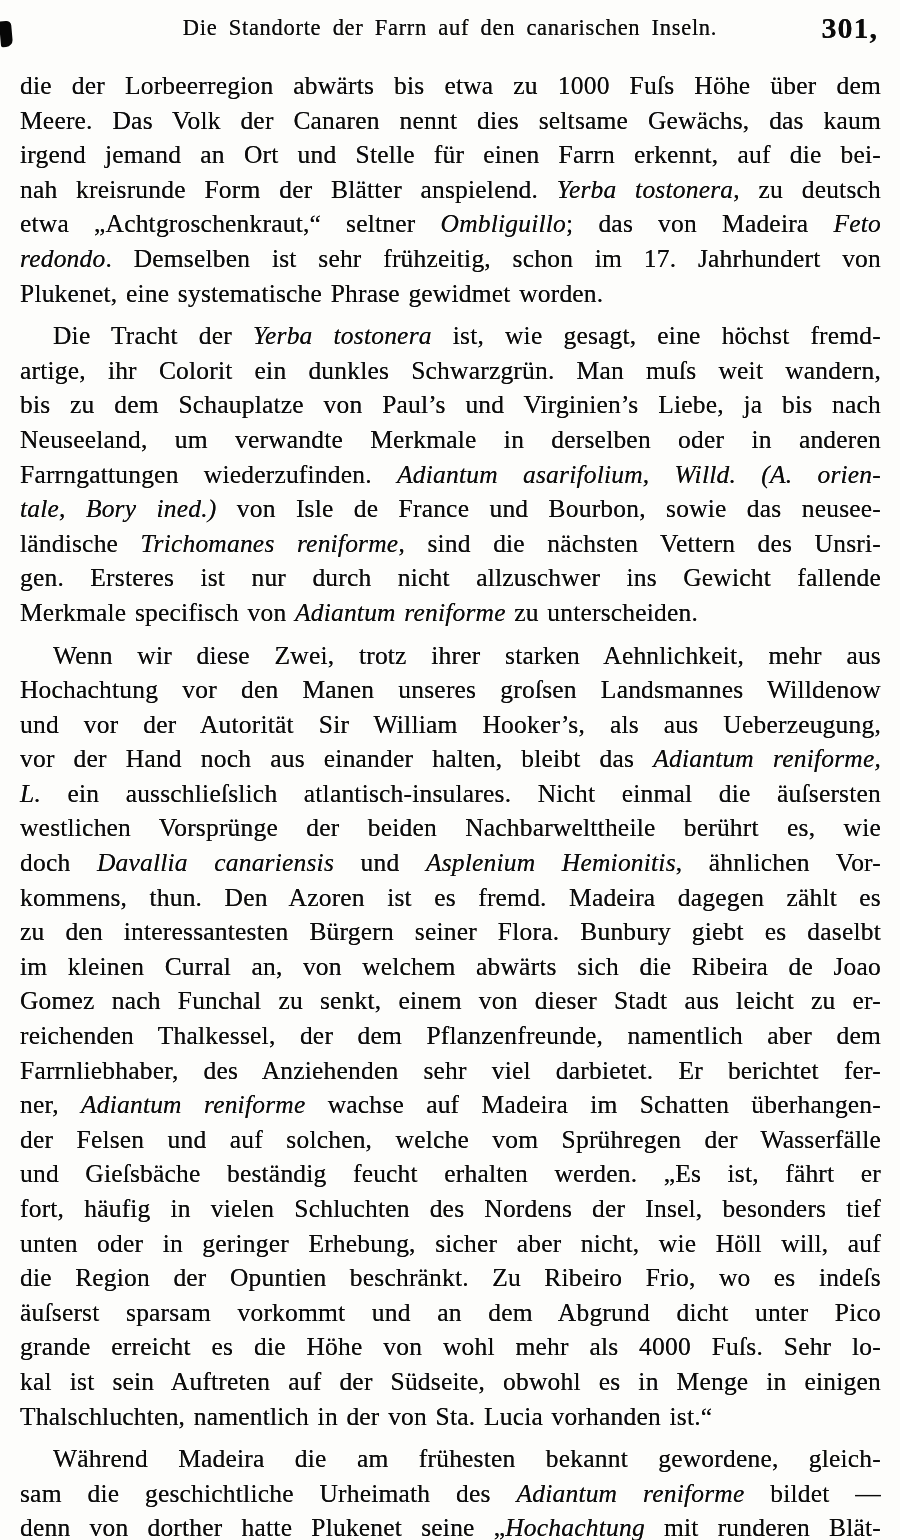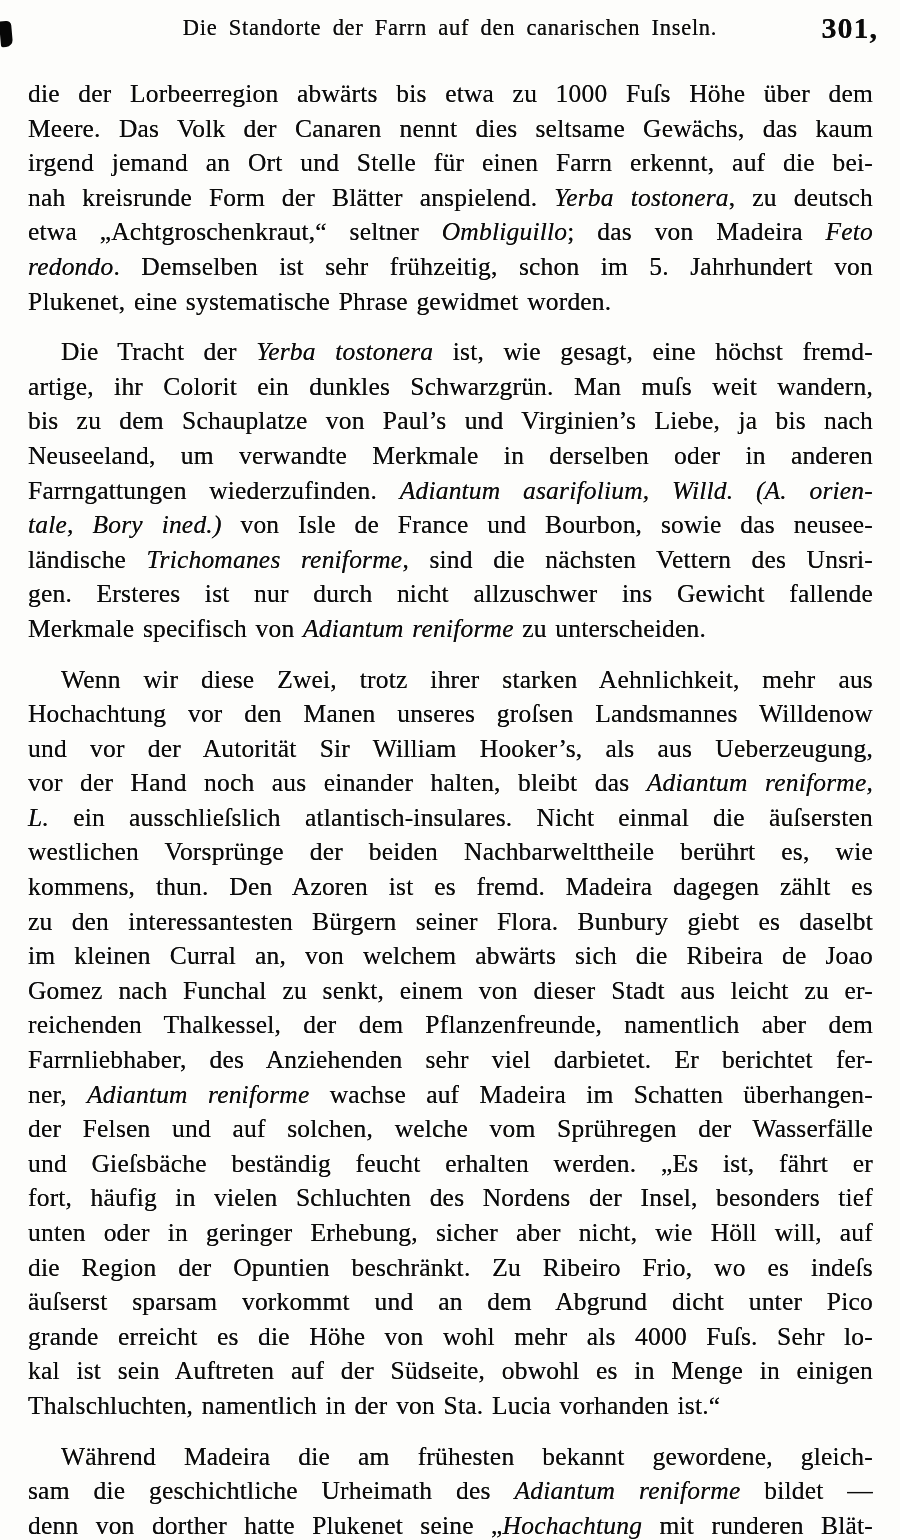--- a/index.html
+++ b/index.html
@@ -35,21 +35,21 @@
     border-radius:1px 5px 7px 2px;
     transform:rotate(-5deg);
   }
   .text-block {
     position:absolute; top:61px; left:12px; width:877px;
     font-size:25.5px;
     line-height:34.6px;
     letter-spacing:0.2px;
     word-spacing:2px;
   }
-  .para { margin:16px; padding:0; }
+  .para { margin:8px; padding:0; }
   .line {
     text-align:justify;
     text-align-last:justify;
     -moz-text-align-last:justify;
   }
   .line.short { text-align-last:left; -moz-text-align-last:left; }
   .line.indent { text-indent:33px; }
   .line i { }
 </style>
 </head>
@@ -59,41 +59,42 @@
   <div class="ink-smudge"></div>
   <div class="running-header">Die Standorte der Farrn auf den canarischen Inseln.</div>
   <div class="page-number">301,</div>
   <div class="text-block">
       <div class="para">
         <div class="line"><span>die der Lorbeerregion abwärts bis etwa zu 1000 Fuſs Höhe über dem</span></div>
         <div class="line"><span>Meere. Das Volk der Canaren nennt dies seltsame Gewächs, das kaum</span></div>
         <div class="line"><span>irgend jemand an Ort und Stelle für einen Farrn erkennt, auf die bei-</span></div>
         <div class="line"><span>nah kreisrunde Form der Blätter anspielend. </span><i>Yerba tostonera</i><span>, zu deutsch</span></div>
         <div class="line"><span>etwa „Achtgroschenkraut,“ seltner </span><i>Ombliguillo</i><span>; das von Madeira </span><i>Feto</i></div>
-        <div class="line"><i>redondo</i><span>. Demselben ist sehr frühzeitig, schon im 5. Jahrhundert von</span></div>
+        <div class="line"><i>redondo</i><span>. Demselben ist sehr frühzeitig, schon im 17. Jahrhundert von</span></div>
         <div class="line short"><span>Plukenet, eine systematische Phrase gewidmet worden.</span></div>
       </div>
       <div class="para">
         <div class="line indent"><span>Die Tracht der </span><i>Yerba tostonera</i><span> ist, wie gesagt, eine höchst fremd-</span></div>
         <div class="line"><span>artige, ihr Colorit ein dunkles Schwarzgrün. Man muſs weit wandern,</span></div>
         <div class="line"><span>bis zu dem Schauplatze von Paul’s und Virginien’s Liebe, ja bis nach</span></div>
         <div class="line"><span>Neuseeland, um verwandte Merkmale in derselben oder in anderen</span></div>
         <div class="line"><span>Farrngattungen wiederzufinden. </span><i>Adiantum asarifolium, Willd. (A. orien-</i></div>
         <div class="line"><i>tale, Bory ined.)</i><span> von Isle de France und Bourbon, sowie das neusee-</span></div>
         <div class="line"><span>ländische </span><i>Trichomanes reniforme</i><span>, sind die nächsten Vettern des Unsri-</span></div>
         <div class="line"><span>gen. Ersteres ist nur durch nicht allzuschwer ins Gewicht fallende</span></div>
         <div class="line short"><span>Merkmale specifisch von </span><i>Adiantum reniforme</i><span> zu unterscheiden.</span></div>
       </div>
       <div class="para">
         <div class="line indent"><span>Wenn wir diese Zwei, trotz ihrer starken Aehnlichkeit, mehr aus</span></div>
         <div class="line"><span>Hochachtung vor den Manen unseres groſsen Landsmannes Willdenow</span></div>
         <div class="line"><span>und vor der Autorität Sir William Hooker’s, als aus Ueberzeugung,</span></div>
         <div class="line"><span>vor der Hand noch aus einander halten, bleibt das </span><i>Adiantum reniforme,</i></div>
         <div class="line"><i>L.</i><span> ein ausschlieſslich atlantisch-insulares. Nicht einmal die äuſsersten</span></div>
         <div class="line"><span>westlichen Vorsprünge der beiden Nachbarwelttheile berührt es, wie</span></div>
+        <div class="line"><span>doch </span><i>Davallia canariensis</i><span> und </span><i>Asplenium Hemionitis</i><span>, ähnlichen Vor-</span></div>
         <div class="line"><span>kommens, thun. Den Azoren ist es fremd. Madeira dagegen zählt es</span></div>
         <div class="line"><span>zu den interessantesten Bürgern seiner Flora. Bunbury giebt es daselbt</span></div>
         <div class="line"><span>im kleinen Curral an, von welchem abwärts sich die Ribeira de Joao</span></div>
         <div class="line"><span>Gomez nach Funchal zu senkt, einem von dieser Stadt aus leicht zu er-</span></div>
         <div class="line"><span>reichenden Thalkessel, der dem Pflanzenfreunde, namentlich aber dem</span></div>
         <div class="line"><span>Farrnliebhaber, des Anziehenden sehr viel darbietet. Er berichtet fer-</span></div>
         <div class="line"><span>ner, </span><i>Adiantum reniforme</i><span> wachse auf Madeira im Schatten überhangen-</span></div>
         <div class="line"><span>der Felsen und auf solchen, welche vom Sprühregen der Wasserfälle</span></div>
         <div class="line"><span>und Gieſsbäche beständig feucht erhalten werden. „Es ist, fährt er</span></div>
         <div class="line"><span>fort, häufig in vielen Schluchten des Nordens der Insel, besonders tief</span></div>

